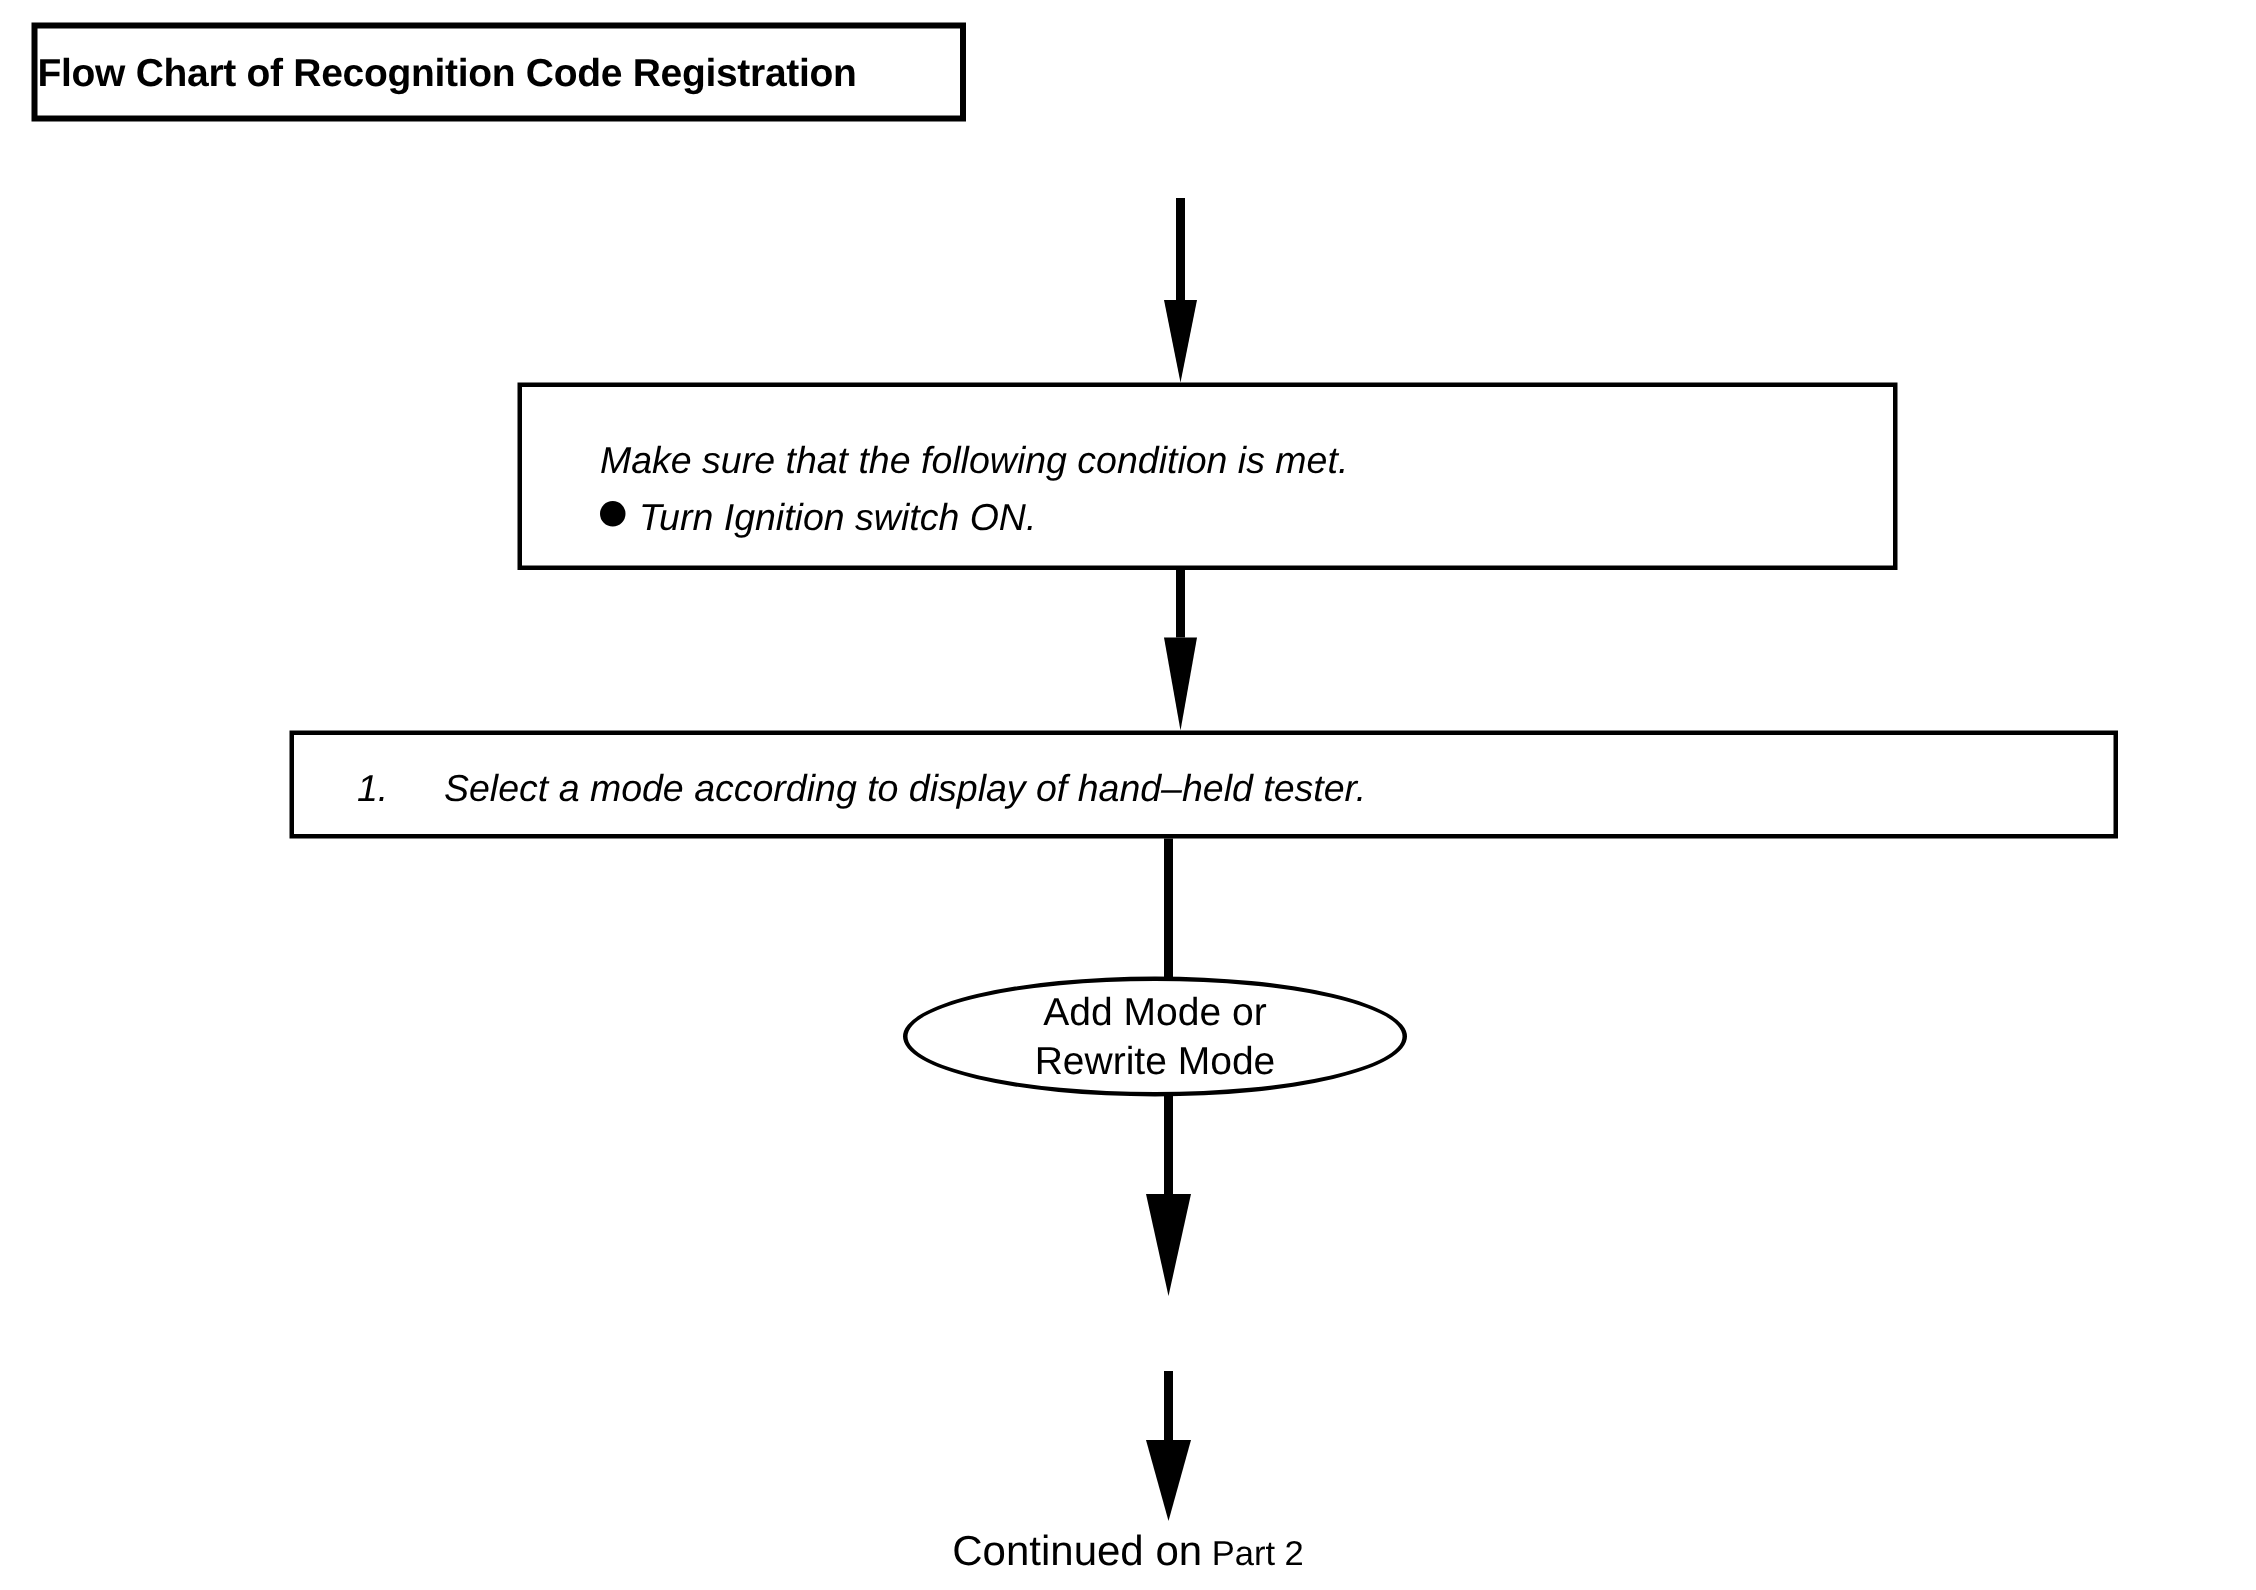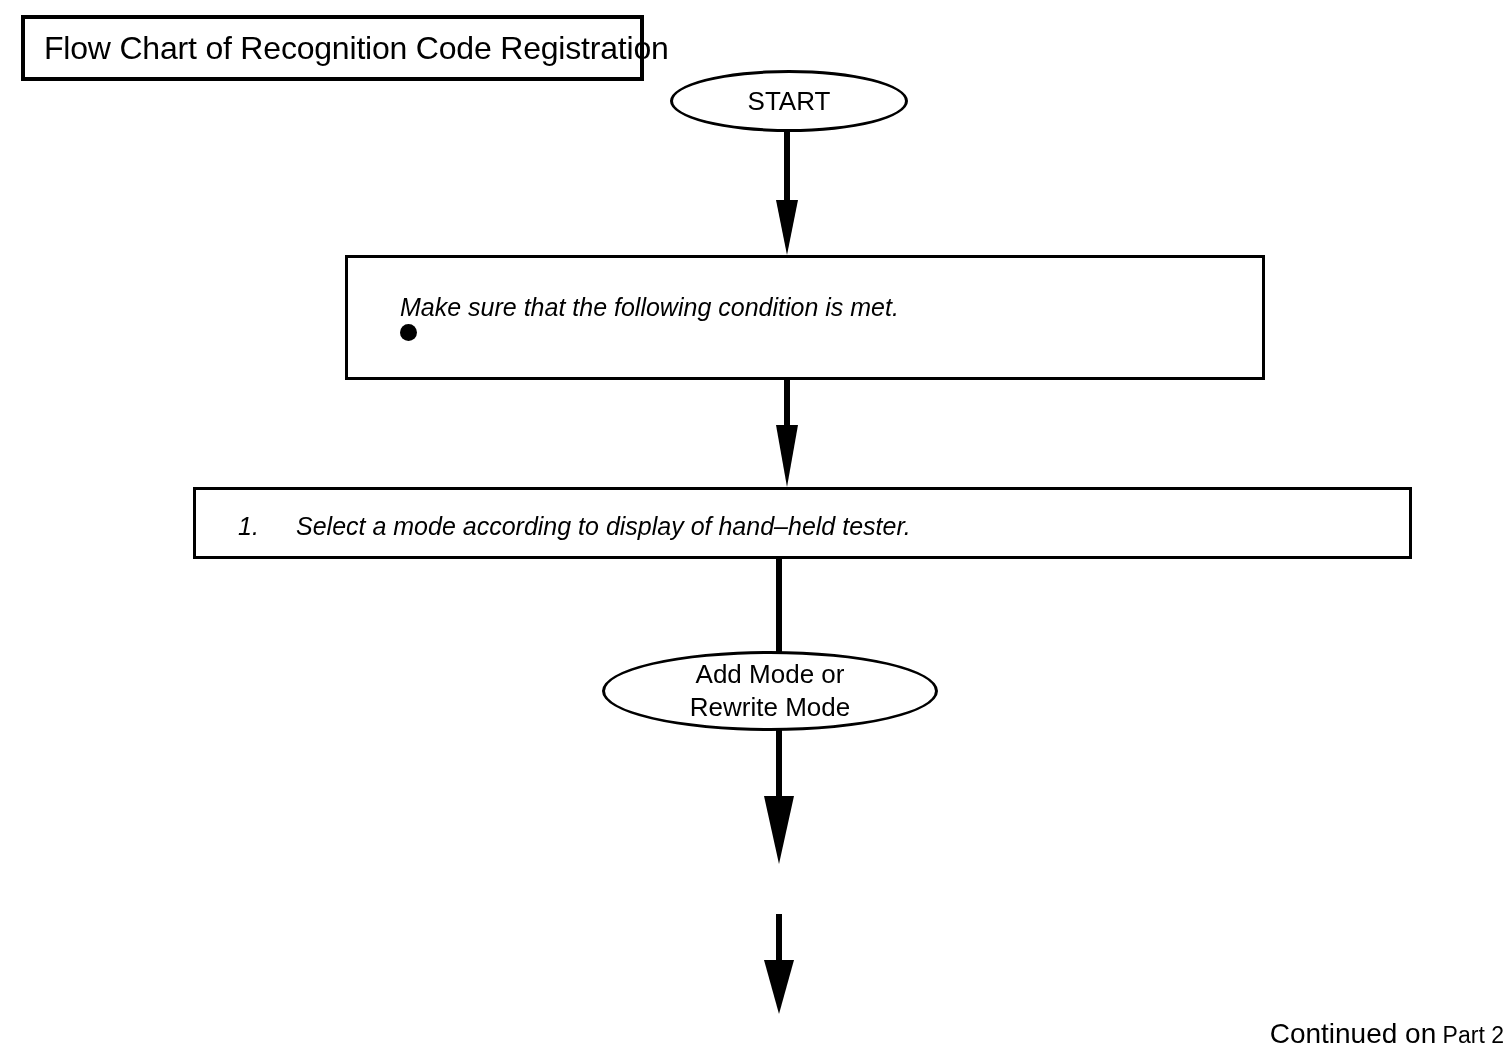--- a/index.html
+++ b/index.html
@@ -24,25 +24,24 @@
     left: 21px;
     top: 15px;
     width: 623px;
     height: 66px;
     border: 4px solid #000;
     box-sizing: border-box;
     display: flex;
     align-items: center;
   }
   .title-text {
-    font-weight: normal;
-    font-size: 32px;
+    font-weight: bold;
+    font-size: 26px;
     line-height: 1;
     letter-spacing: -0.2px;
-    padding-left: 19px;
     white-space: nowrap;
   }
 
   
   .proc-box {
     position: absolute;
     border: 3px solid #000;
     box-sizing: border-box;
     background: #fff;
     font-style: italic;
@@ -161,53 +160,51 @@
     border-left-width: 0;
     border-right-width: 0;
   }
 
   
   #footer-continued {
     position: absolute;
     left: 0;
     top: 1018px;
     width: 1504px;
-    text-align: right;
+    text-align: center;
     white-space: nowrap;
   }
   .cont-main {
     font-size: 28px;
   }
   .cont-part {
     font-size: 23px;
   }
 </style>
 </head>
 <body>
 
 <div id="canvas">
 
   <div class="title-box">
     <div class="title-text">Flow Chart of Recognition Code Registration</div>
   </div>
 
-  <div class="ellipse" id="ellipse-start">
-    <div class="ellipse-text">START</div>
-  </div>
 
   <div class="conn" style="left:776px; top:132px; width:22px; height:123px;">
     <div class="conn-shaft" style="left:8px; height:68px;"></div>
     <div class="conn-head" style="left:0px; top:68px; border-top-width:55px; border-left-width:11px; border-right-width:11px;"></div>
   </div>
 
   <div class="proc-box" id="box-condition">
     <div class="proc-text">
       <div>Make sure that the following condition is met.</div>
       <div class="bullet-line">
         <span class="bullet-dot"></span>
+        <span>Turn Ignition switch ON.</span>
       </div>
     </div>
   </div>
 
   <div class="conn" style="left:776px; top:380px; width:22px; height:107px;">
     <div class="conn-shaft" style="left:8px; height:45px;"></div>
     <div class="conn-head" style="left:0px; top:45px; border-top-width:62px; border-left-width:11px; border-right-width:11px;"></div>
   </div>
 
   <div class="proc-box" id="box-select-mode">

